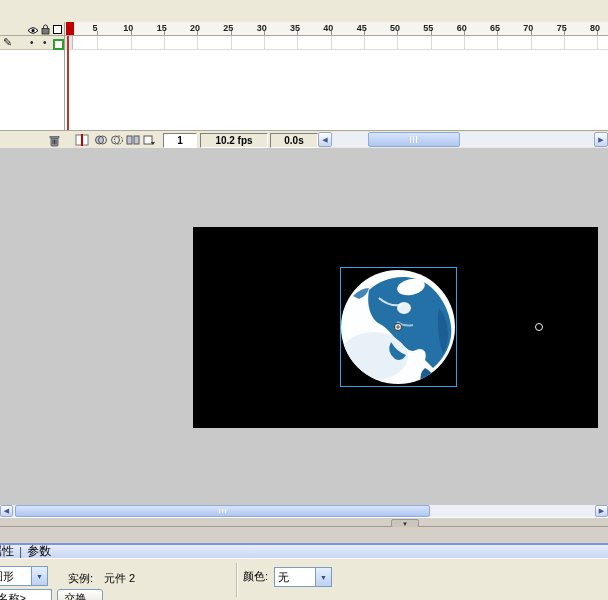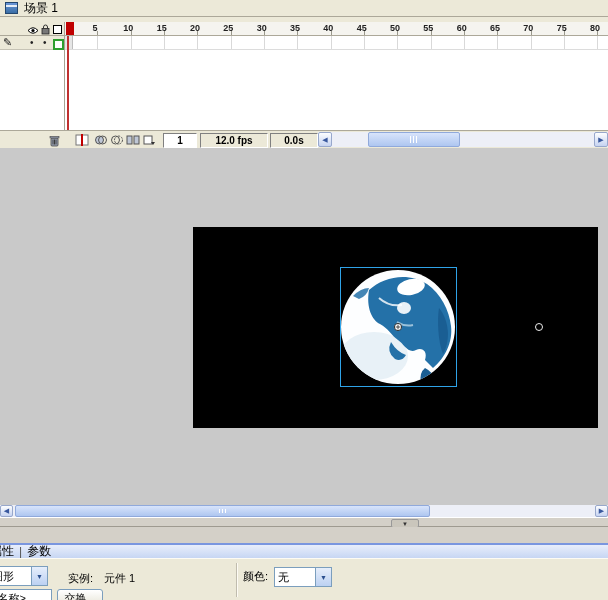--- a/index.html
+++ b/index.html
@@ -81,24 +81,20 @@
   .xp-btn{position:absolute;height:18px;border:1px solid #7B9EBD;border-radius:3px;background:linear-gradient(#FFFFFF,#E6E3D5);
     font-size:11px;display:flex;align-items:center;justify-content:center;font-family:inherit;}
   .xp-input{position:absolute;height:18px;background:#fff;border:1px solid #7B9EBD;font-size:11px;font-family:inherit;padding:0 2px;box-sizing:border-box;}
   .panel-vsep{position:absolute;left:236px;top:4px;width:1px;height:34px;background:#C0BCAE;box-shadow:1px 0 0 #FDFBF4;}
 </style>
 </head>
 <body>
 
 <div id="app">
 
-  <div class="abs scene-bar">
-    <span class="scene-icon"></span>
-    <span class="scene-label">场景 1</span>
-  </div>
 
   <div class="abs tl-header-left">
     <span class="hdr-eye">
       <svg width="12" height="9" viewBox="0 0 12 9">
           <path d="M1,4.5 Q6,-1 11,4.5 Q6,10 1,4.5 Z" fill="#fff" stroke="#000" stroke-width="1"></path>
           <circle cx="6" cy="4.5" r="1.6" fill="#000"></circle>
         </svg>
     </span>
     <span class="hdr-lock">
       <svg width="9" height="11" viewBox="0 0 9 11">
@@ -163,21 +159,21 @@
           <rect x="8" y="2" width="5" height="8" fill="#BFC7D6" stroke="#555"></rect>
         </svg>
     </span>
     <span class="tl-btn" style="left:141px;">
       <svg width="14" height="12" viewBox="0 0 14 12">
           <rect x="2" y="2" width="8" height="8" fill="#fff" stroke="#555"></rect>
           <path d="M9,8 L13,8 L11,11 Z" fill="#333"></path>
         </svg>
     </span>
     <span class="sunken white" style="left:163px;width:32px;">1</span>
-    <span class="sunken" style="left:200px;width:66px;">12.0 fps</span>
+    <span class="sunken" style="left:200px;width:66px;">10.2 fps</span>
     <span class="sunken" style="left:270px;width:46px;">0.0s</span>
     <div class="xp-scroll" style="position:absolute;left:318px;top:1px;width:290px;height:15px;">
       <span class="xp-sb-btn">◀</span>
       <span class="xp-sb-track">
         <span class="xp-sb-thumb" style="left:36px;width:92px;"></span>
       </span>
       <span class="xp-sb-btn">▶</span>
     </div>
   </div>
 
@@ -235,21 +231,21 @@
       <span class="panel-tab">参数</span>
     </span>
   </div>
 
   <div class="abs panel-body">
     <div class="xp-combo" style="left:-12px;top:7px;width:58px;">
       <span class="val">图形</span>
       <span class="arrow">▼</span>
     </div>
     <span class="plabel" style="left:68px;top:12px;">实例:</span>
-    <span class="plabel" style="left:104px;top:12px;">元件 1</span>
+    <span class="plabel" style="left:104px;top:12px;">元件 2</span>
     <span class="panel-vsep"></span>
     <span class="plabel" style="left:243px;top:10px;">颜色:</span>
     <div class="xp-combo" style="left:274px;top:8px;width:56px;">
       <span class="val">无</span>
       <span class="arrow">▼</span>
     </div>
     <input class="xp-input" style="left: -34px; top: 30px; width: 86px;" readonly="" value="&lt;实例名称&gt;">
     <button class="xp-btn" style="left:57px;top:30px;width:46px;">交换...</button>
   </div>
 

